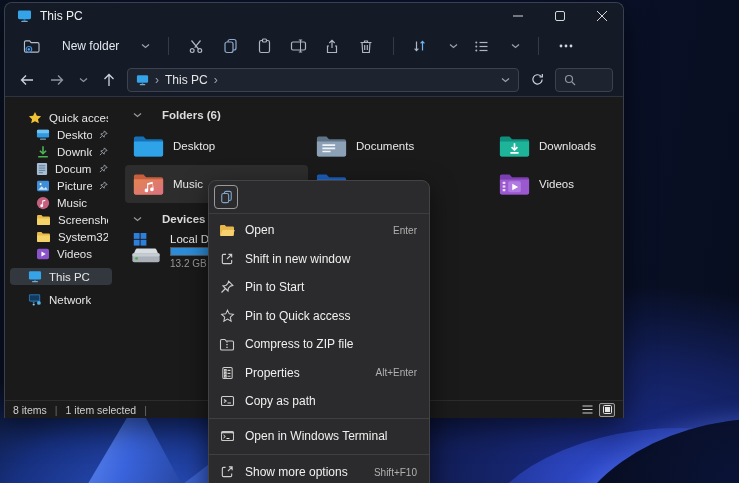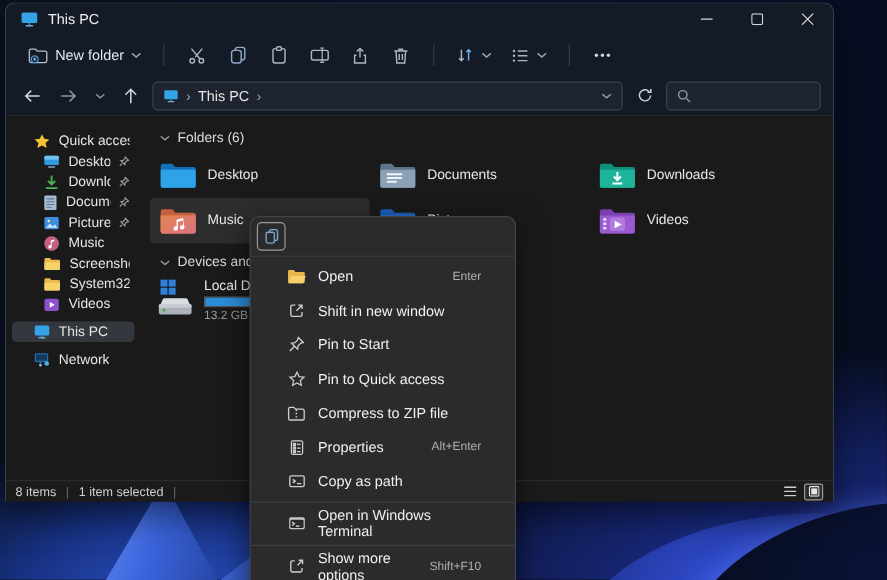--- a/index.html
+++ b/index.html
@@ -17,30 +17,30 @@
     clip-path:polygon(0 100%,40% 0,62% 100%);}
   .petal2{left:150px;top:410px;width:260px;height:130px;transform:rotate(10deg);
     background:linear-gradient(100deg,#4a74e5,#1c3a9a 55%,#0a1538);
     clip-path:polygon(0 100%,46% 0,70% 100%);}
   .petalR{left:470px;top:428px;width:420px;height:260px;border-radius:50%;
     background:radial-gradient(circle at 32% 28%,#3350d8,#14226b 55%,#060a16 78%);}
   .petalR2{left:560px;top:418px;width:420px;height:300px;border-radius:50%;
     background:radial-gradient(circle at 40% 20%,#0a1336 0%,#050810 70%);
     box-shadow:-6px -4px 18px rgba(90,120,240,.35);}
   
-  .window{position:absolute;left:4px;top:2px;width:691px;height:416px;background:#1a1a1a;
+  .window{position:absolute;left:4px;top:2px;width:620px;height:416px;background:#1a1a1a;
     border-radius:8px 8px 0 0;border:1px solid #3a4050;border-bottom:none;display:flex;flex-direction:column;
     box-shadow:0 10px 30px rgba(0,0,0,.55);}
   .chrome{background:#141b27;border-radius:8px 8px 0 0;border-bottom:1px solid #2e3340;}
   .titlebar{height:26px;display:flex;align-items:center;padding-left:12px;color:#f0f0f0;font-size:12px;}
   .titlebar .app-title{margin-left:8px;}
   .win-controls{margin-left:auto;display:flex;height:100%;}
   .win-btn{width:42px;height:100%;display:flex;align-items:center;justify-content:center;color:#d6d6d6;}
   .commandbar{height:34px;display:flex;align-items:center;padding:0 12px;gap:4px;color:#cfd6e0;}
-  .cmd-btn{display:flex;align-items:center;gap:6px;padding:4px 6px;border-radius:4px;font-size:12px;color:#e4e8ee;}
+  .cmd-btn{display:flex;align-items:center;gap:22px;padding:4px 6px;border-radius:4px;font-size:12px;color:#e4e8ee;}
   .tb-sep{width:1px;height:18px;background:#333b49;margin:0 8px;}
   .tb-ic{display:flex;align-items:center;justify-content:center;width:30px;height:26px;border-radius:4px;}
   .chev{display:flex;align-items:center;}
   .addressrow{height:33px;display:flex;align-items:center;padding:0 10px;gap:6px;}
   .nav-ic{width:24px;height:24px;display:flex;align-items:center;justify-content:center;border-radius:4px;color:#cdd4de;}
   .addr-box{flex:0 0 392px;height:24px;border:1px solid #3c4250;background:rgba(255,255,255,.04);border-radius:4px;
     display:flex;align-items:center;padding:0 8px;gap:6px;color:#e6e6e6;font-size:12px;}
   .crumb-sep{color:#9aa3b0;font-size:12px;}
   .addr-chev{margin-left:auto;color:#9aa3b0;}
   .search-box{flex:1;height:24px;border:1px solid #3c4250;background:rgba(255,255,255,.04);border-radius:4px;
@@ -54,21 +54,21 @@
   .side-item{height:17px;display:flex;align-items:center;gap:7px;padding-left:18px;padding-right:4px;
     color:#e6e6e6;font-size:11.5px;border-radius:4px;margin:0 5px;}
   .side-item.child{padding-left:26px;}
   .side-item.grp{margin-top:6px;}
   .side-item.selected{background:#33383f;}
   .side-item .slabel{white-space:nowrap;overflow:hidden;}
   .side-item .pin{margin-left:auto;color:#9aa0a8;display:flex;}
   .sicon{display:flex;flex-shrink:0;}
   
   .content{flex:1;padding:12px 0 0 16px;position:relative;}
-  .sec-header{display:flex;align-items:center;gap:6px;color:#dcdcdc;font-size:11.5px;margin-bottom:6px;}
+  .sec-header{display:flex;align-items:center;gap:20px;color:#dcdcdc;font-size:11.5px;margin-bottom:6px;font-weight:bold;}
   .sec-chev{color:#9a9a9a;display:flex;}
   .tiles{display:grid;grid-template-columns:183px 183px 183px;grid-auto-rows:38px;margin-left:-8px;}
   .tile{display:flex;align-items:center;gap:9px;padding:0 8px;border-radius:4px;color:#e8e8e8;font-size:11.5px;}
   .tile.selected{background:#2d2d2d;}
   .tile .ticon{display:flex;flex-shrink:0;}
   .devices{margin-top:10px;}
   .drive{display:flex;gap:8px;margin-left:-3px;margin-top:4px;align-items:flex-start;}
   .drive-info{display:flex;flex-direction:column;gap:2px;padding-top:2px;}
   .drive-name{color:#e8e8e8;font-size:11.5px;white-space:nowrap;}
   .drive-bar{width:46px;height:9px;border:1px solid #555;background:#333;}
@@ -81,21 +81,21 @@
   .st-right{margin-left:auto;display:flex;gap:4px;align-items:center;}
   .st-view{width:16px;height:14px;display:flex;align-items:center;justify-content:center;color:#cfcfcf;}
   .st-view.active{border:1px solid #9a9a9a;border-radius:2px;background:#2c2c2c;}
   
   .ctx{position:absolute;left:208px;top:180px;width:222px;height:312px;background:#2b2b2d;
     border:1px solid #434347;border-radius:8px;box-shadow:0 8px 24px rgba(0,0,0,.55);z-index:50;overflow:hidden;}
   .ctx-head{height:33px;display:flex;align-items:center;padding:0 5px;border-bottom:1px solid #3d3d40;}
   .ctx-quick{width:24px;height:24px;border:1.5px solid #9a9a9a;border-radius:4px;display:flex;
     align-items:center;justify-content:center;color:#7fa3c9;}
   .ctx-list{padding:2px 0;}
-  .ctx-item{height:28.5px;display:flex;align-items:center;padding:0 28px 0 10px;gap:10px;color:#f0f0f0;font-size:12px;margin-left:20px;}
+  .ctx-item{height:28.5px;display:flex;align-items:center;padding:0 12px 0 10px;gap:10px;color:#f0f0f0;font-size:12px;}
   .ctx-item .mic{display:flex;width:16px;justify-content:center;flex-shrink:0;color:#cfcfcf;}
   .ctx-item .shortcut{margin-left:auto;color:#b0b0b0;font-size:10px;}
   .ctx-div{height:1px;background:#404043;margin:2px 0;}
   .ctx-item.tall{height:31px;justify-content:flex-end;}
   svg{display:block;}
 </style>
 </head>
 <body>
 
 <div class="wallpaper">

